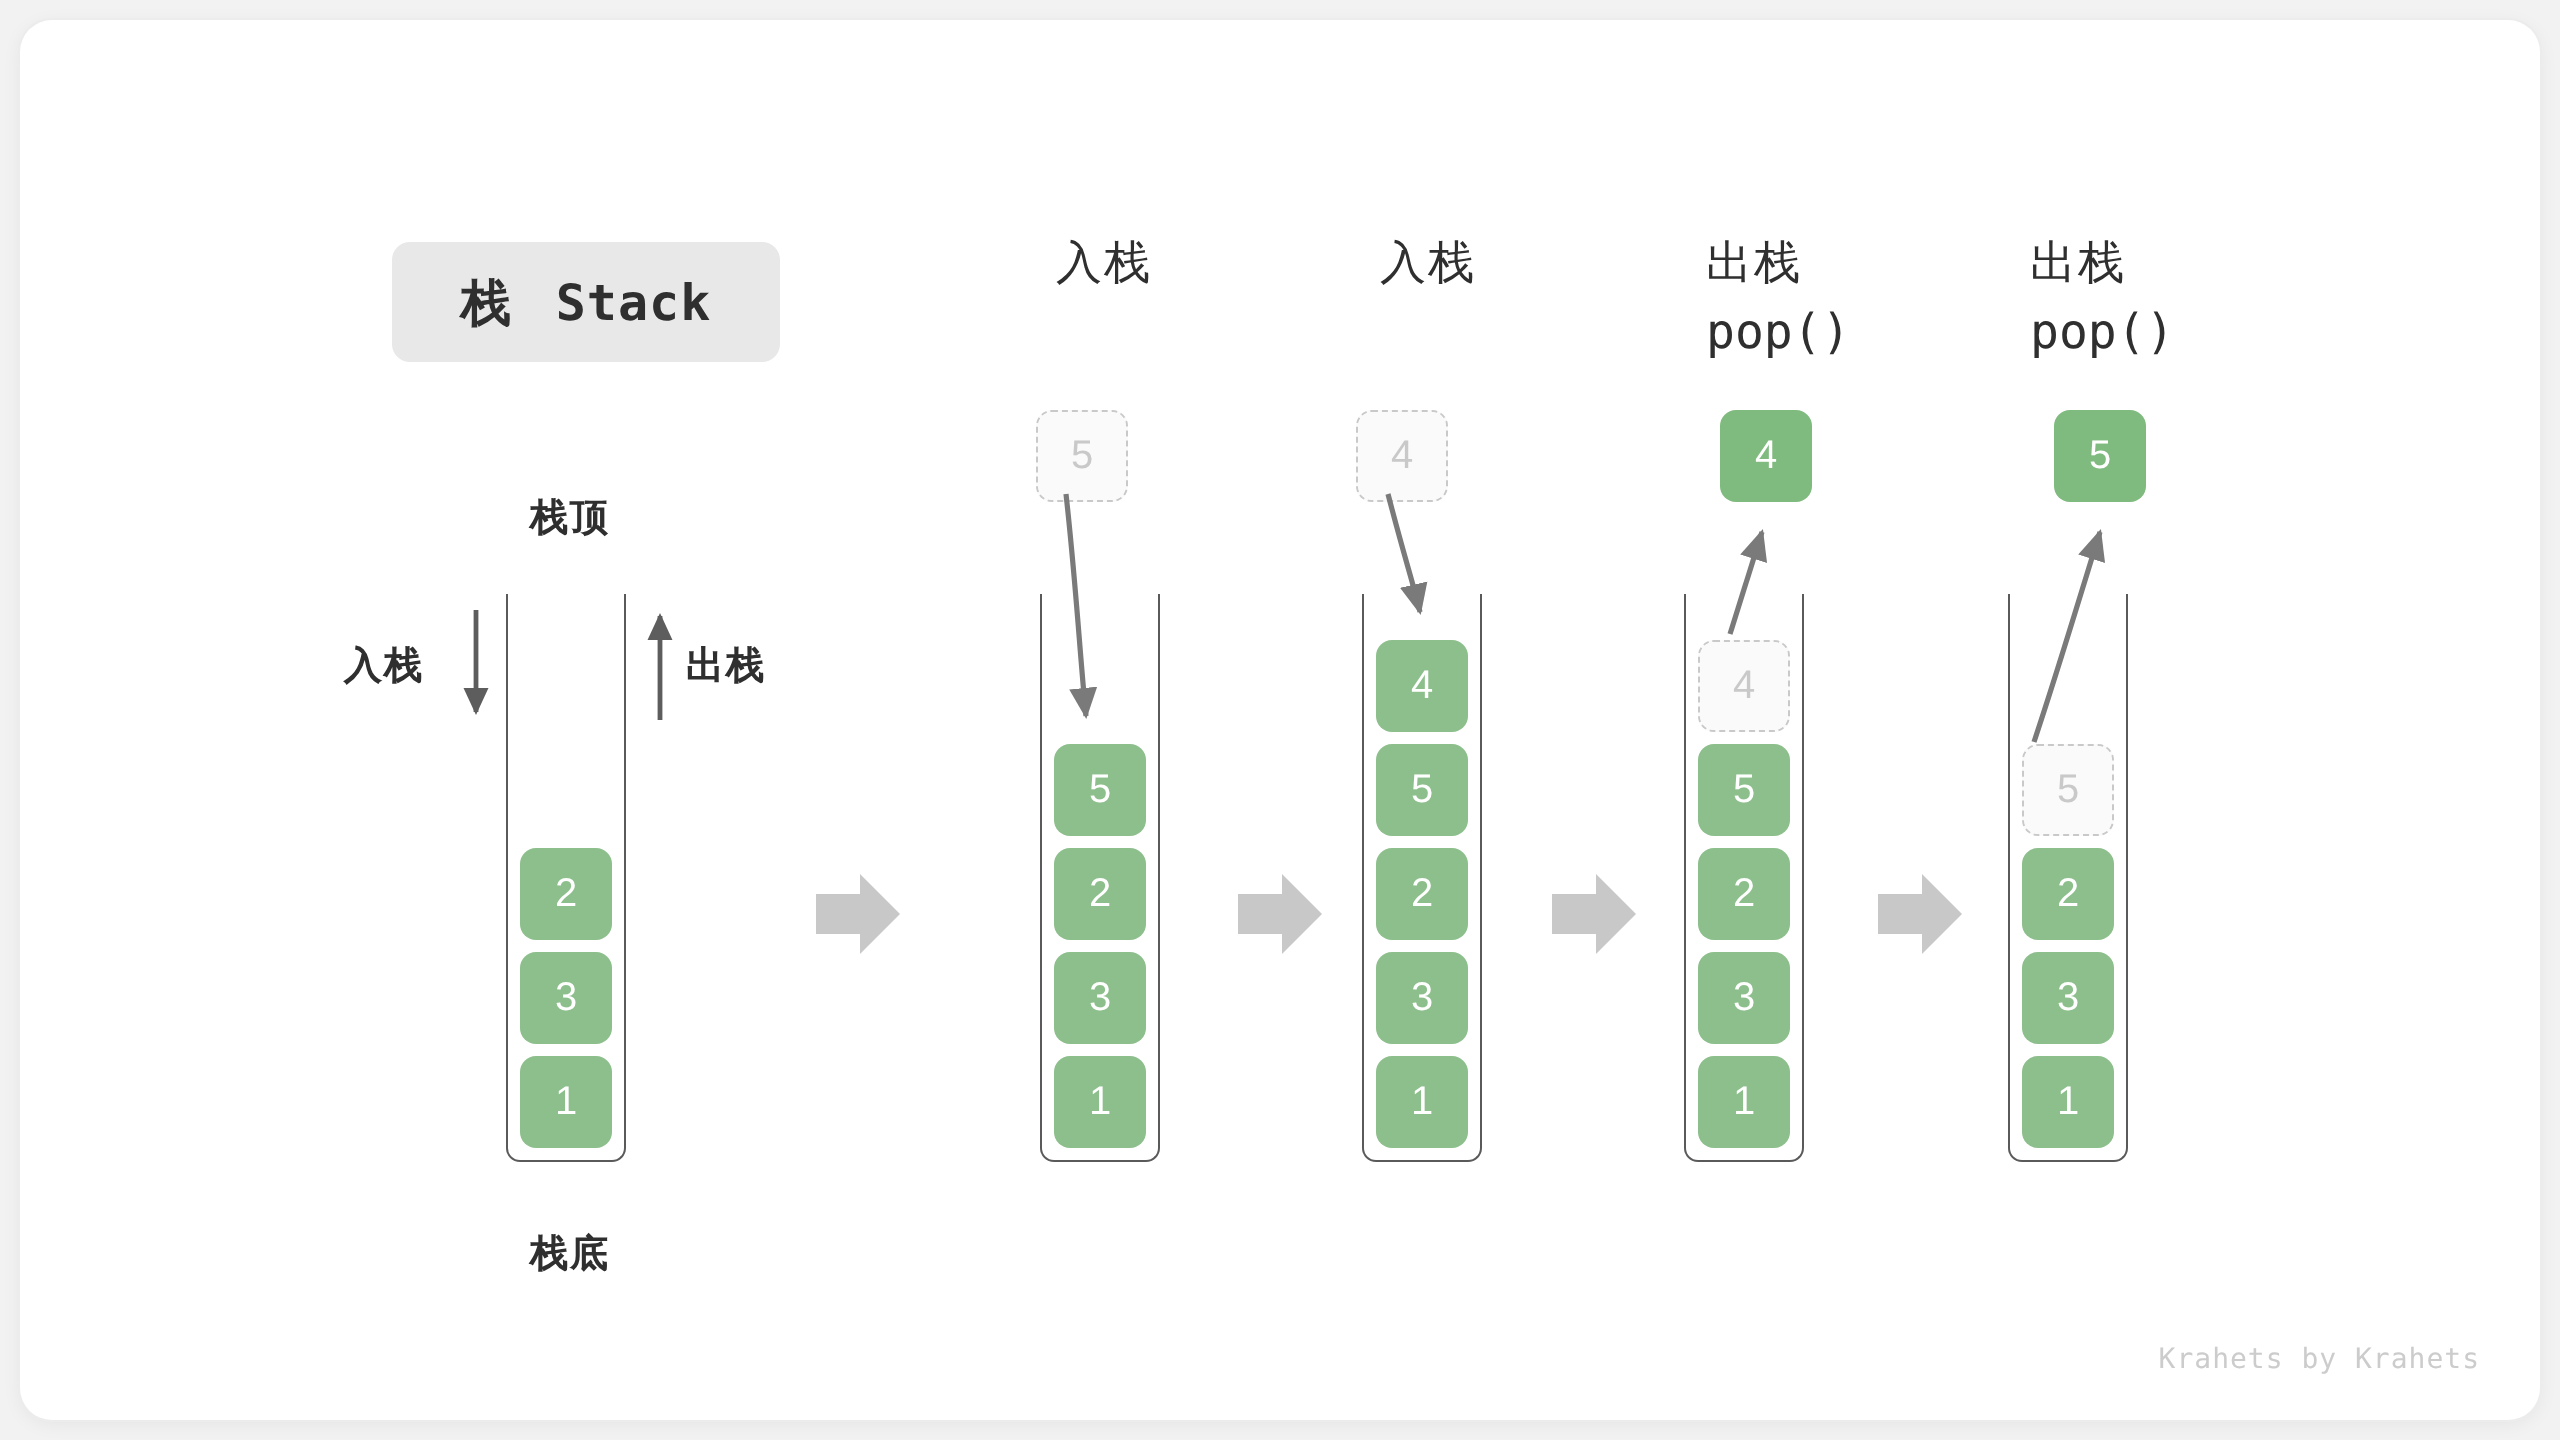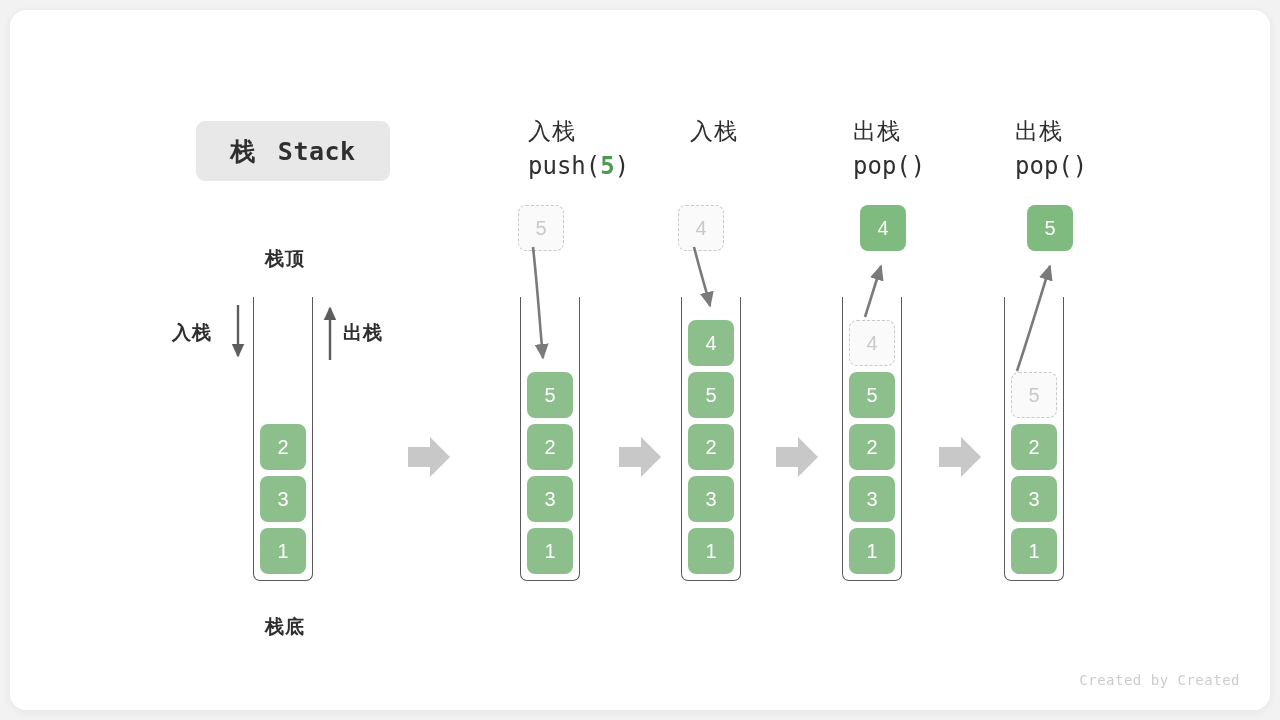--- a/index.html
+++ b/index.html
@@ -116,21 +116,20 @@
 
 <div id="card">
 
   <div class="abs" id="title-pill">
     <span>栈</span>
     <span class="mono">Stack</span>
   </div>
 
   <div class="abs col-head" style="left:518px; top:104px;">
     <span class="cn">入栈</span>
-    <span class="code"><span>push(</span><span class="argv">5</span><span>)</span></span>
   </div>
 
   <div class="abs col-head" style="left:680px; top:104px;">
     <span class="cn">入栈</span>
   </div>
 
   <div class="abs col-head" style="left:843px; top:104px;">
     <span class="cn">出栈</span>
     <span class="code"><span>pop(</span><span class="argv"></span><span>)</span></span>
   </div>
@@ -212,15 +211,15 @@
       <path d="M609,437 h22 v-10 l20,20 l-20,20 v-10 h-22 z"></path>
     </g>
     <g fill="#c8c8c8">
       <path d="M766,437 h22 v-10 l20,20 l-20,20 v-10 h-22 z"></path>
     </g>
     <g fill="#c8c8c8">
       <path d="M929,437 h22 v-10 l20,20 l-20,20 v-10 h-22 z"></path>
     </g>
   </svg>
 
-  <div class="abs" id="footer">Created by Created</div>
+  <div class="abs" id="footer">Krahets by Krahets</div>
 
 </div>
 
 </body></html>

